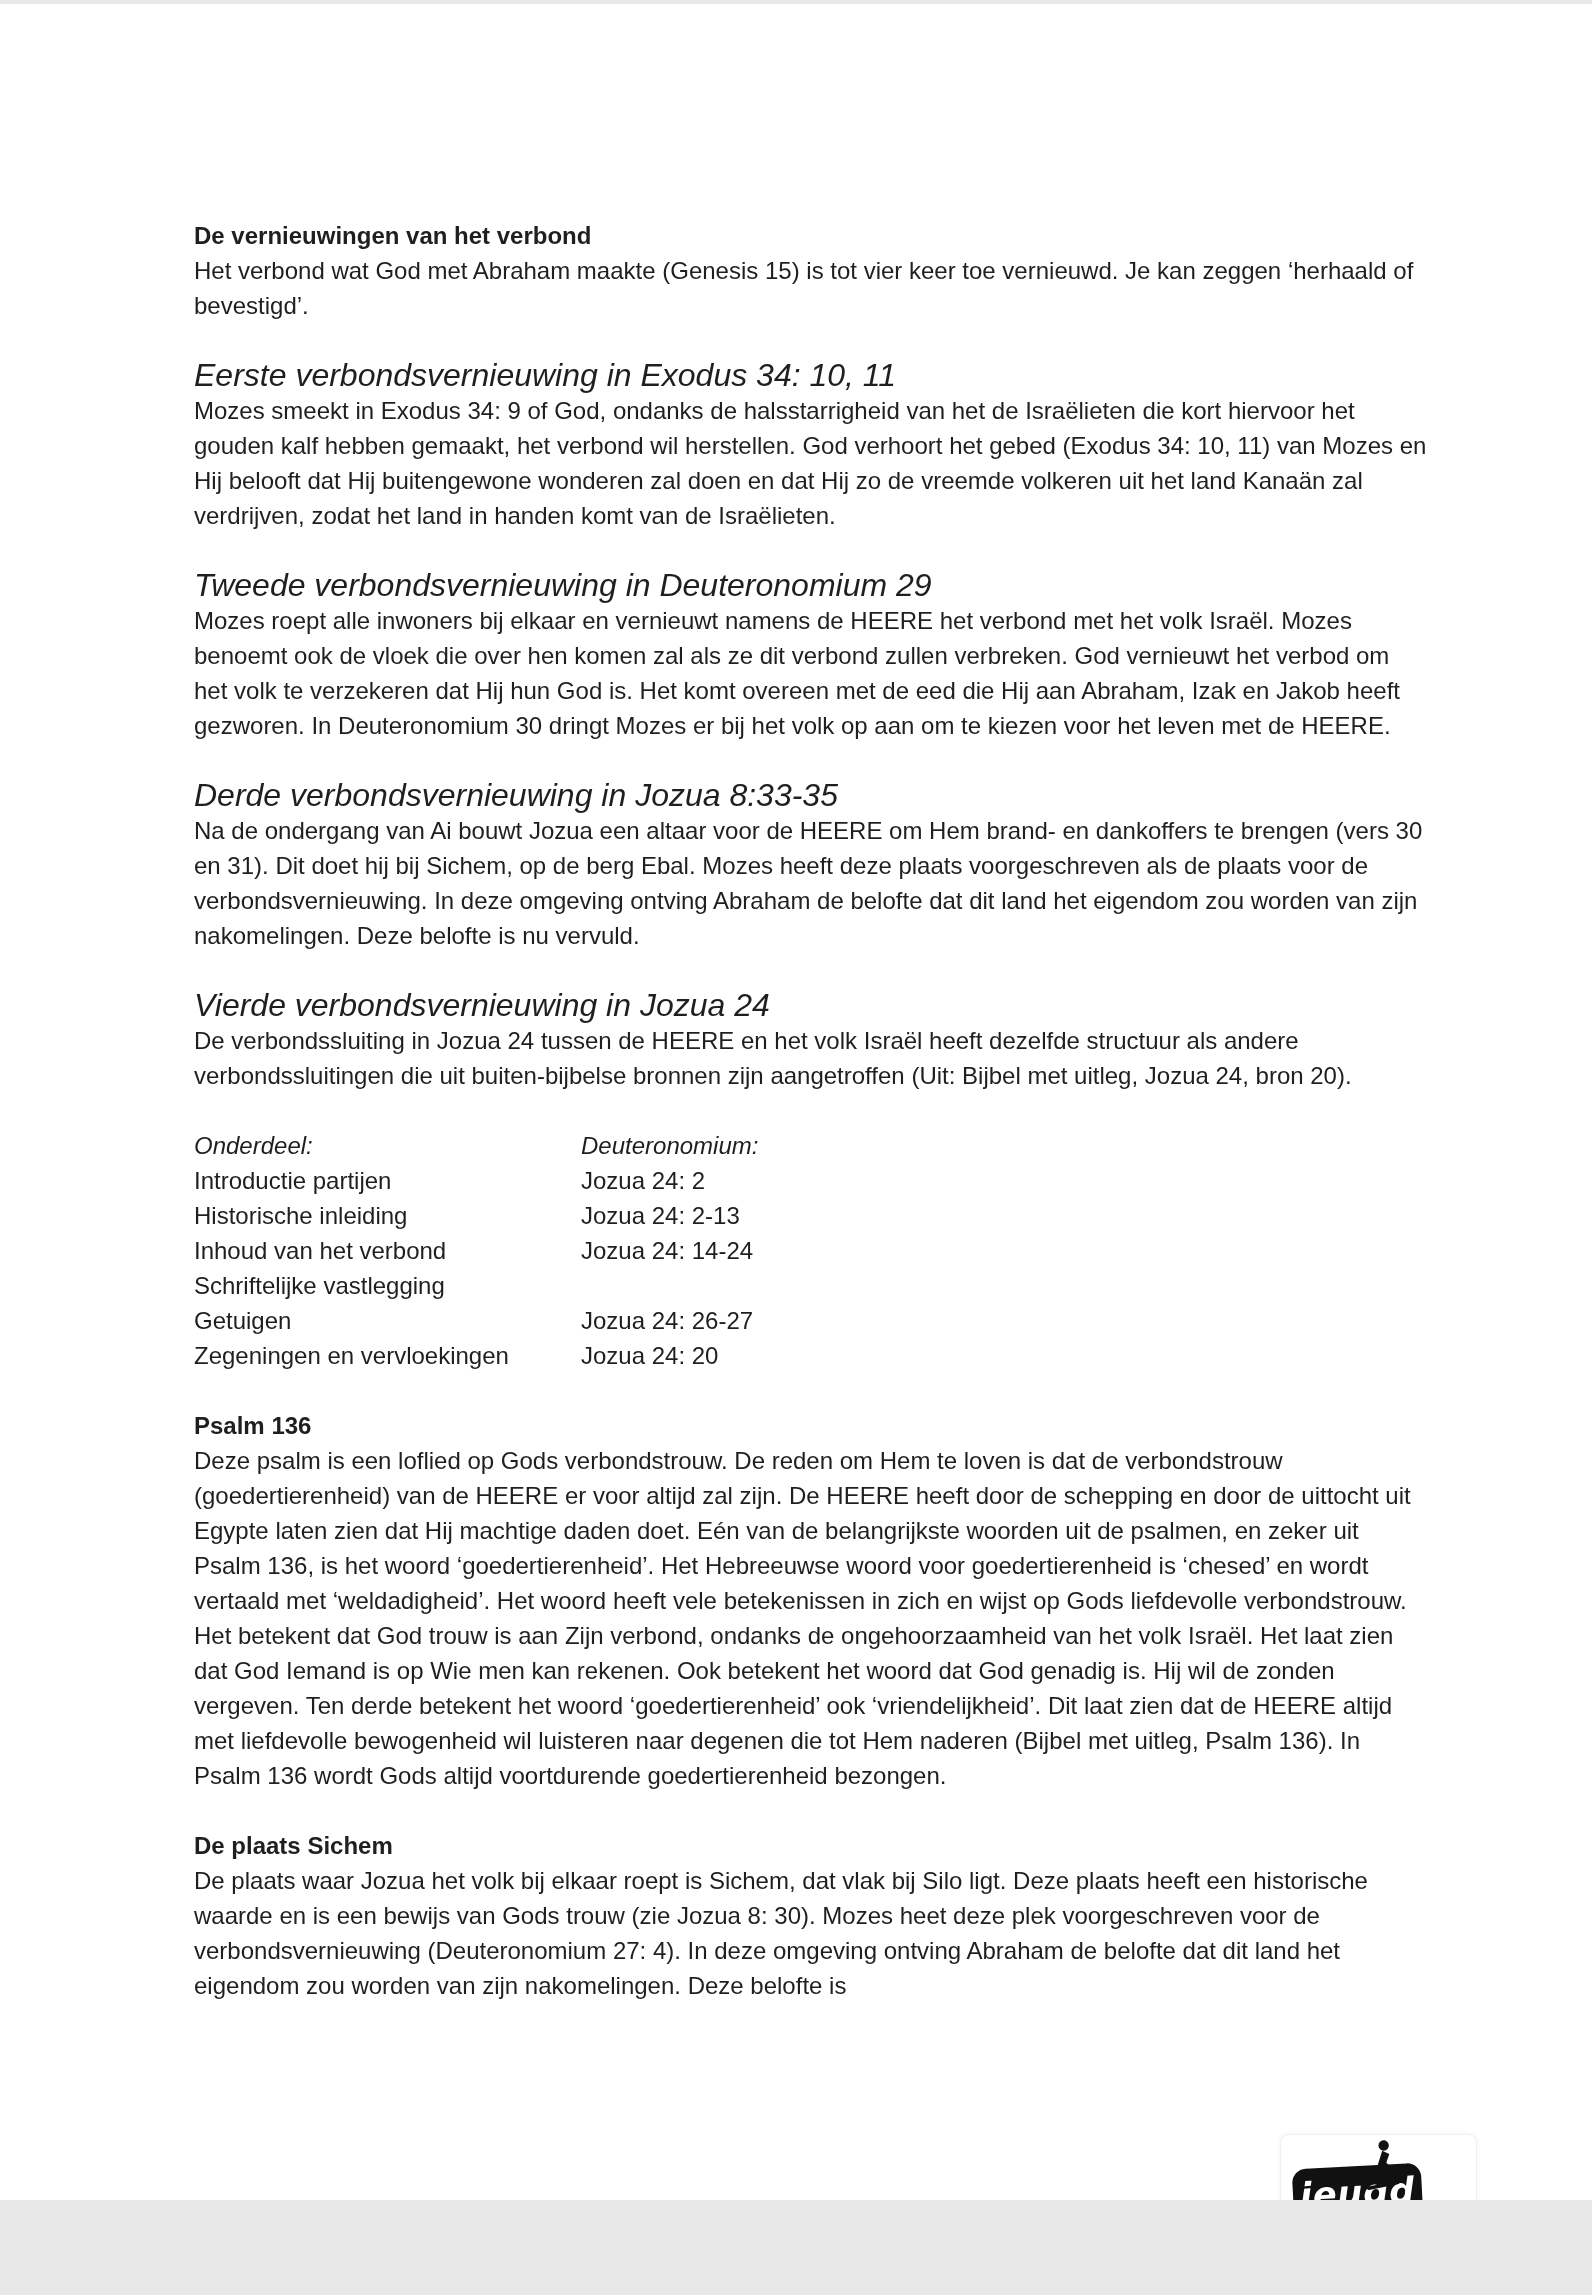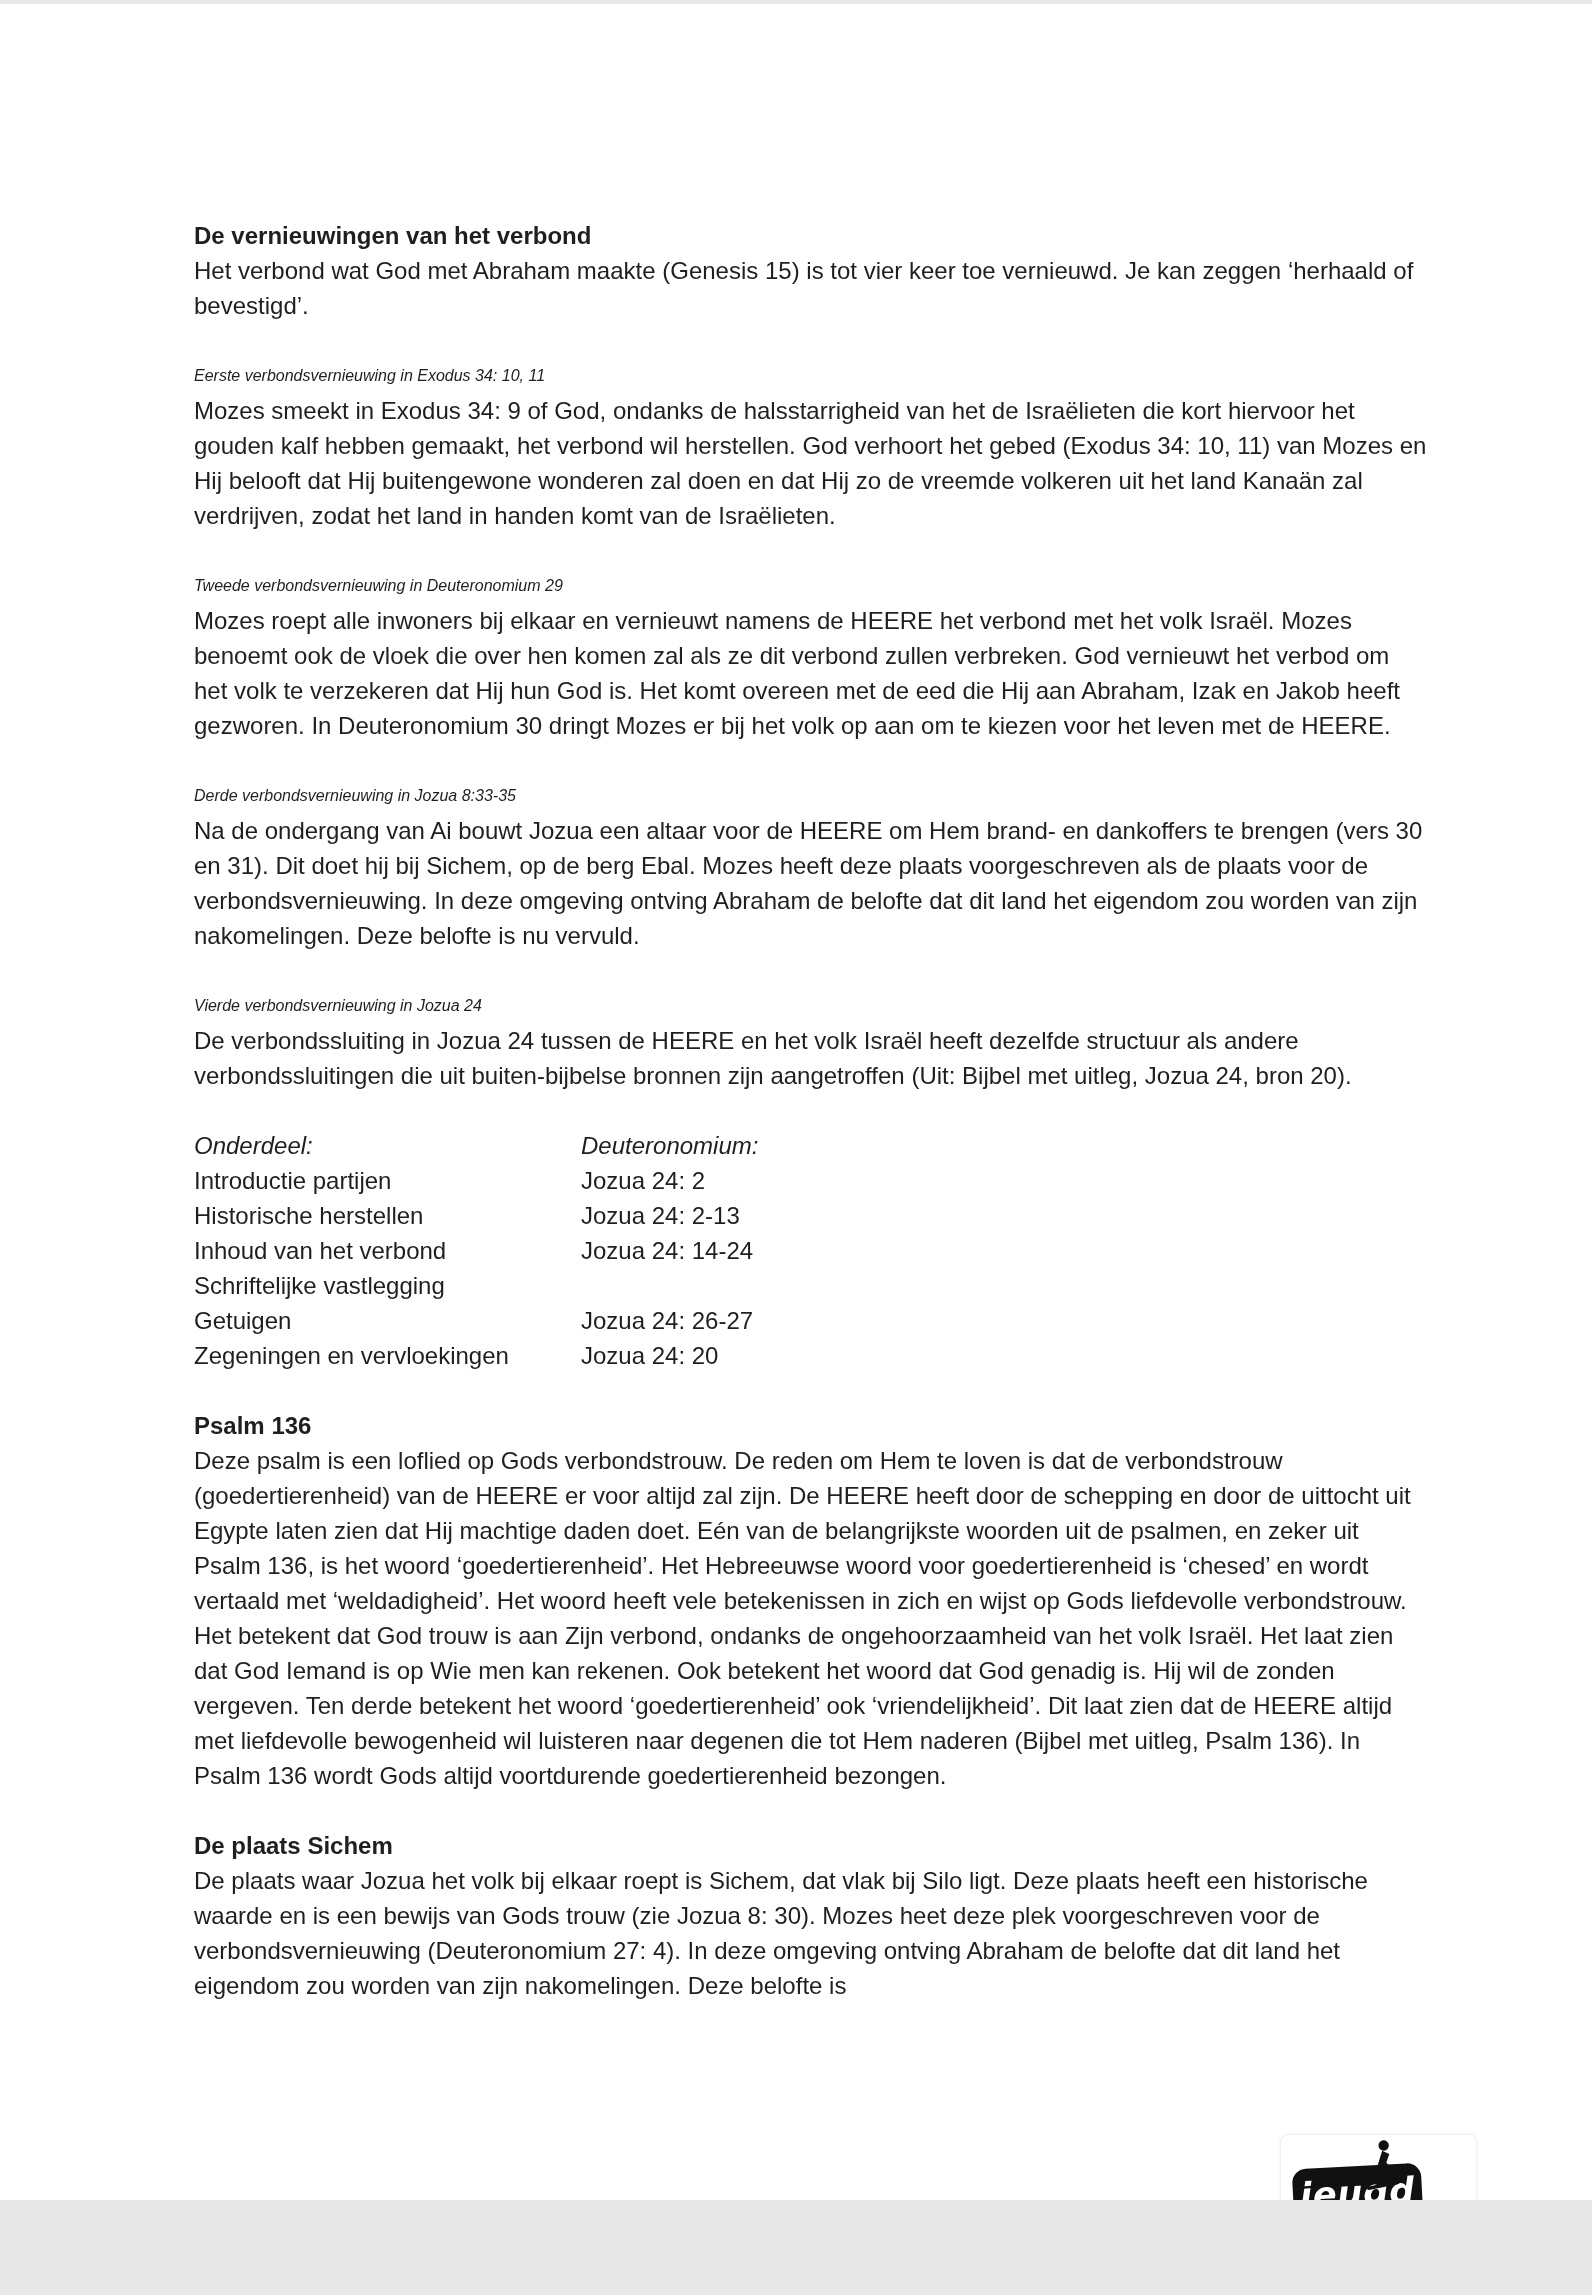--- a/index.html
+++ b/index.html
@@ -18,21 +18,21 @@
     width:1234px;
     font-size:24px;
     line-height:35px;
   }
   .block { margin:0 0 35px 0; }
   .h-bold {
     font-size:24px; line-height:35px;
     font-weight:bold; margin:0; padding:0;
   }
   .h-italic {
-    font-size:16px; line-height:35px;
+    font-size:32px; line-height:35px;
     font-weight:normal; font-style:italic; margin:0; padding:0;
   }
   .para { margin:0; padding:0; }
 
   
   .ctable { margin:0 0 35px 0; }
   .trow { display:flex; }
   .tcell { display:block; }
   .c1 { width:387px; flex:0 0 387px; }
   .c2 { flex:1; }
@@ -139,21 +139,21 @@
     <div class="ctable">
       <div class="trow">
         <span class="tcell c1 italic">Onderdeel:</span>
         <span class="tcell c2 italic">Deuteronomium:</span>
       </div>
       <div class="trow">
         <span class="tcell c1">Introductie partijen</span>
         <span class="tcell c2">Jozua 24: 2</span>
       </div>
       <div class="trow">
-        <span class="tcell c1">Historische herstellen</span>
+        <span class="tcell c1">Historische inleiding</span>
         <span class="tcell c2">Jozua 24: 2-13</span>
       </div>
       <div class="trow">
         <span class="tcell c1">Inhoud van het verbond</span>
         <span class="tcell c2">Jozua 24: 14-24</span>
       </div>
       <div class="trow">
         <span class="tcell c1">Schriftelijke vastlegging</span>
       </div>
       <div class="trow">

